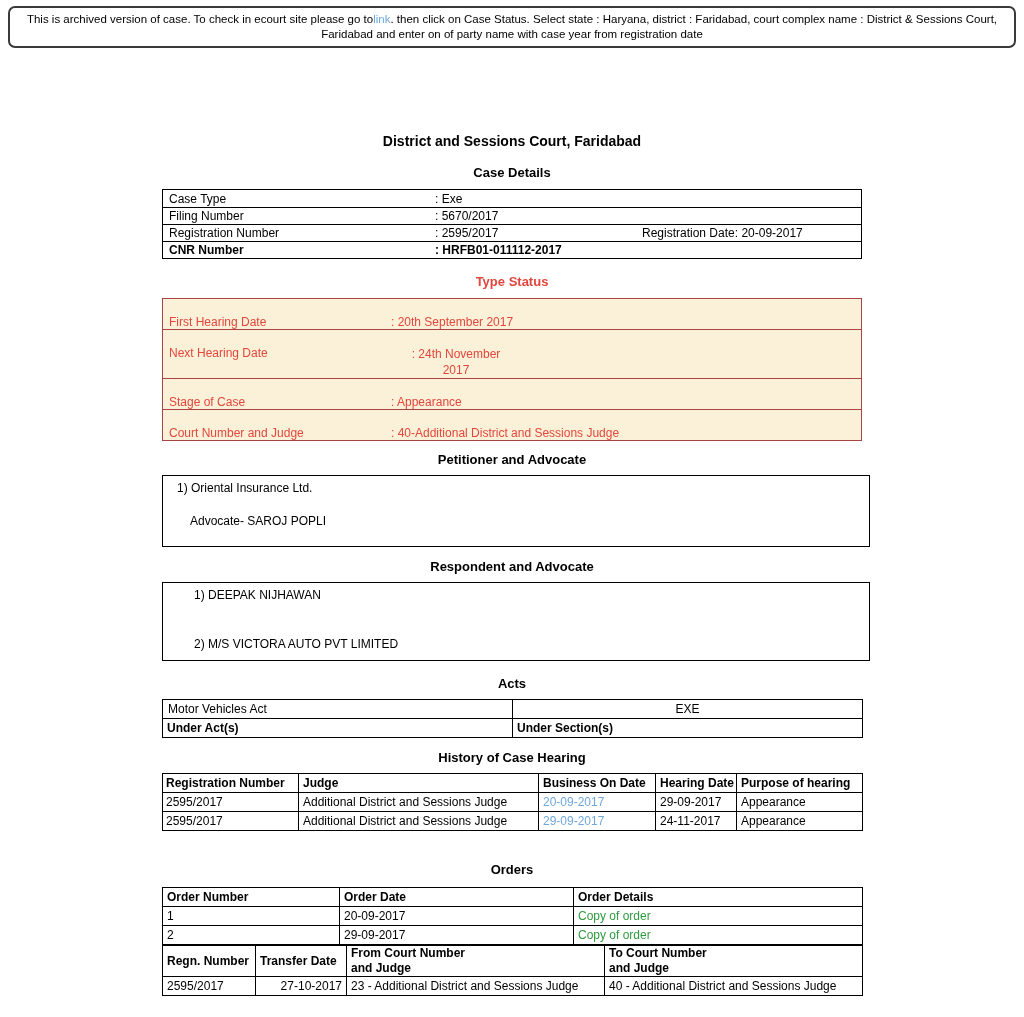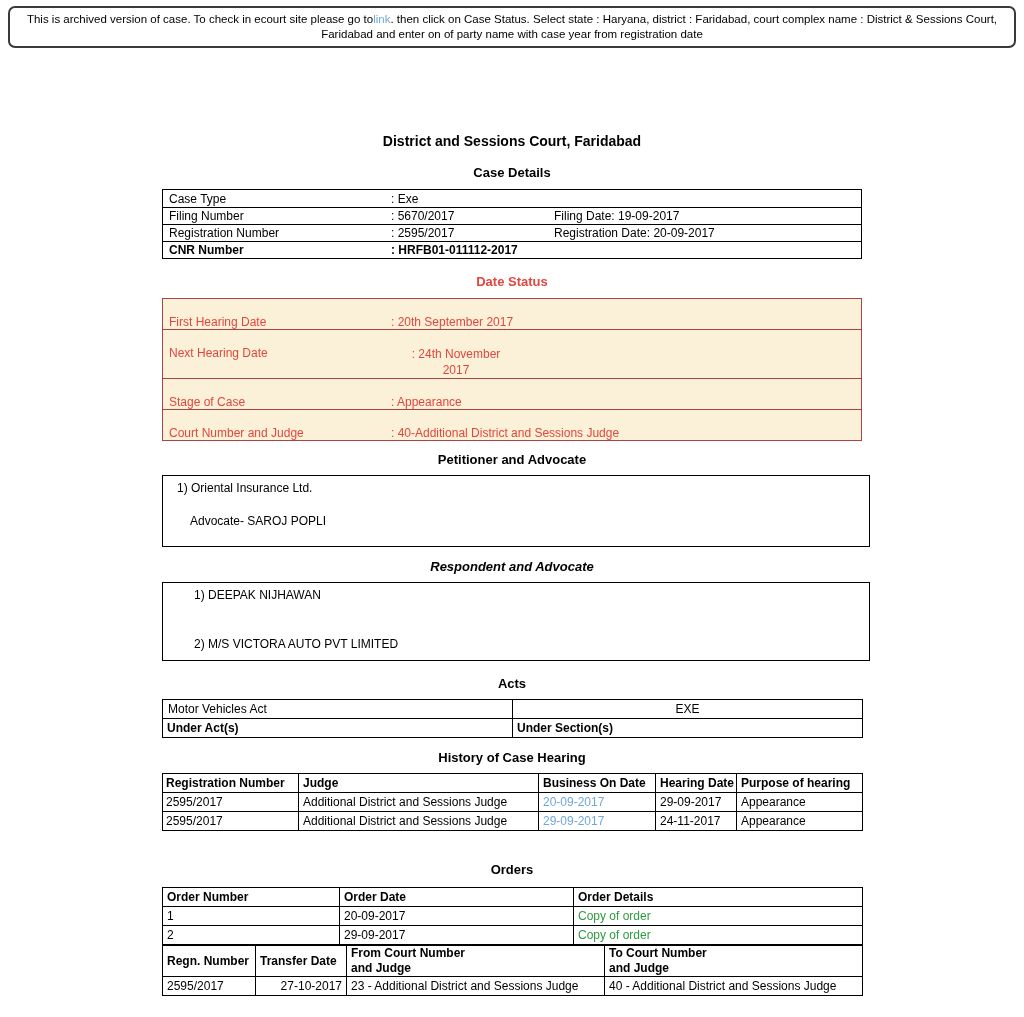--- a/index.html
+++ b/index.html
@@ -31,29 +31,29 @@
   }
 
   .content { margin-left: 162px; width: 700px; }
 
   .sec-heading {
     text-align: center; font-weight: bold; font-size: 13px; line-height: 13px;
   }
   .h-casedetails { margin: 16px 0 10px; }
   .h-casestatus  { margin: 16px 0 10px; color: var(--status-text, #e2463d); }
   .h-petitioner  { margin: 12px 0 9px; }
-  .h-respondent  { margin: 13px 0 9px; font-style: italic; }
+  .h-respondent  { margin: 13px 0 9px; }
   .h-acts        { margin: 16px 0 9px; }
   .h-history     { margin: 13px 0 9px; }
   .h-orders      { margin: 32px 0 11px; }
   .h-transfer    { margin: 21px 0 11px; }
 
   
   .kv-table { border: 1px solid #000; width: 700px; }
-  .kv-row { display: flex; border-top: 1px solid #000; height: 17px; align-items: center; }
+  .kv-row { display: flex; border-top: 1px solid #000; height: 17px; align-items: center; gap: 44px; }
   .kv-row:first-child { border-top: none; }
   .kv-label { width: 228px; padding-left: 6px; flex: none; }
   .kv-value { width: 163px; flex: none; }
   .kv-extra { flex: 1; }
   .kv-row.bold { font-weight: bold; }
 
   
   .status-table {
     border: 1px solid var(--status-border, #a94442);
     background: var(--status-bg, #fbf1d8);
@@ -130,35 +130,34 @@
   <div class="sec-heading h-casedetails">Case Details</div>
   <div class="kv-table">
     <div class="kv-row">
       <span class="kv-label">Case Type</span>
       <span class="kv-value">: Exe</span>
       <span class="kv-extra"></span>
     </div>
     <div class="kv-row">
       <span class="kv-label">Filing Number</span>
       <span class="kv-value">: 5670/2017</span>
-      <span class="kv-extra">Filing Date: 19-09-2017</span>
     </div>
     <div class="kv-row">
       <span class="kv-label">Registration Number</span>
       <span class="kv-value">: 2595/2017</span>
       <span class="kv-extra">Registration Date: 20-09-2017</span>
     </div>
     <div class="kv-row bold">
       <span class="kv-label">CNR Number</span>
       <span class="kv-value">: HRFB01-011112-2017</span>
       <span class="kv-extra"></span>
     </div>
   </div>
 
-  <div class="sec-heading h-casestatus">Date Status</div>
+  <div class="sec-heading h-casestatus">Type Status</div>
   <div class="status-table">
     <div class="status-row">
       <span class="kv-label">First Hearing Date</span>
       <span class="kv-value">: 20th September 2017</span>
     </div>
     <div class="status-row">
       <span class="kv-label">Next Hearing Date</span>
       <span class="kv-value">
         <span class="status-wrap-block">
           <span>: 24th November</span><br>

